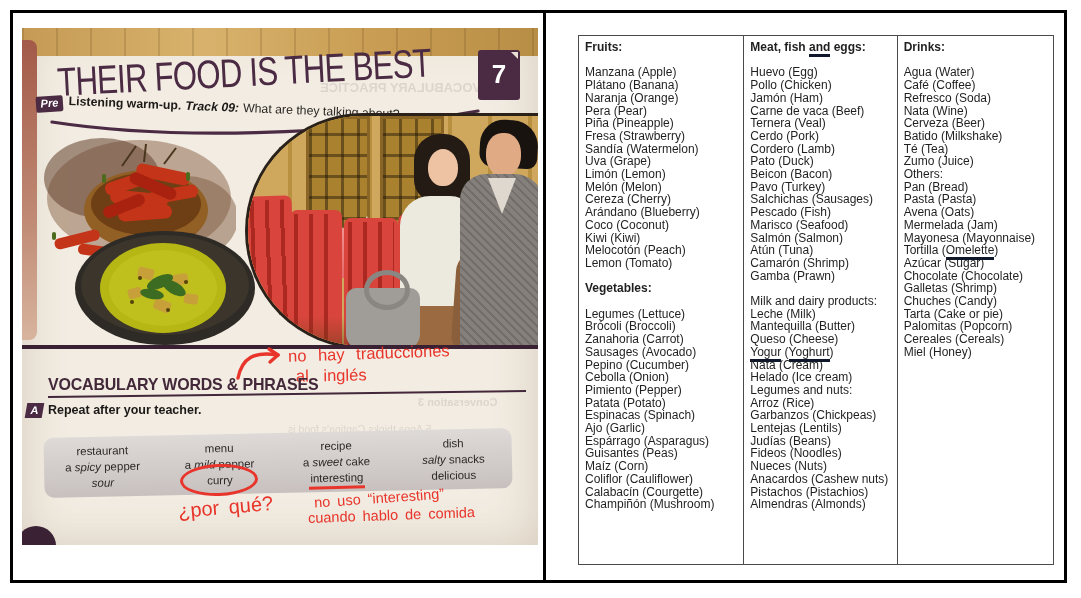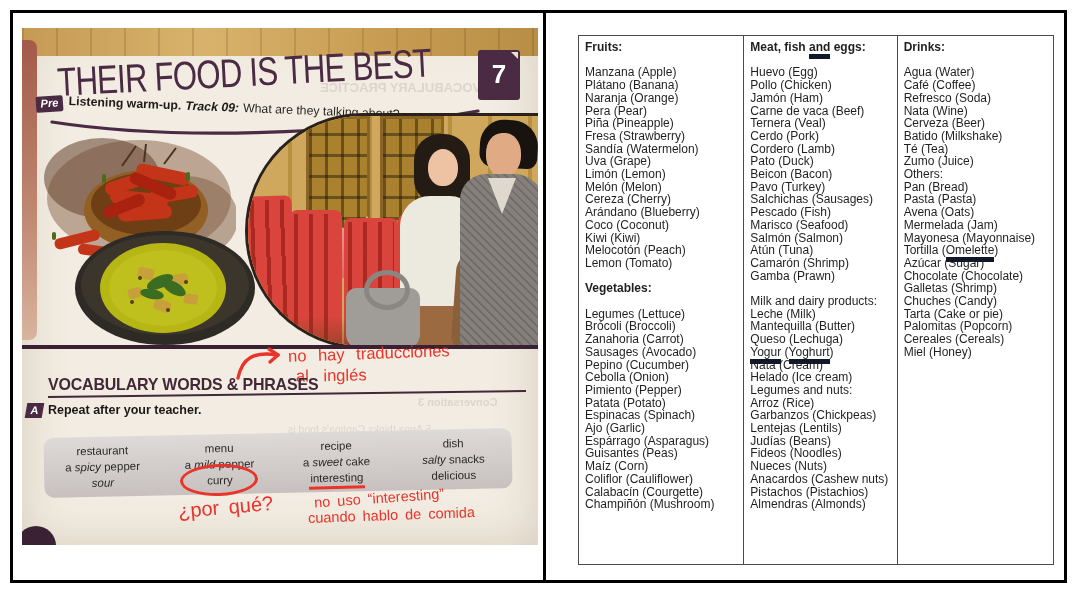--- a/index.html
+++ b/index.html
@@ -109,21 +109,21 @@
   .corner-dot { position:absolute; left:-6px; top:498px; width:40px; height:40px; background:#3a2133; border-radius:50%; }
 
   
   .food-table { position:absolute; left:578px; top:35px; width:476px; height:530px; border:1px solid #4a4a4a;
     display:flex; background:#fff; }
   .tcol { border-right:1px solid #4a4a4a; padding:5px 4px 4px 6px; font-size:12px; line-height:12.7px; color:#1f1f1f; overflow:hidden; }
   .tcol:last-child { border-right:none; }
   .tcol.w1 { width:166px; } .tcol.w2 { width:154px; } .tcol.w3 { width:156px; }
   .thead-line { font-weight:bold; }
   .tspace { height:12.7px; }
-  .sc-red { border-bottom:5px solid #0f172a; }
+  .sc-red { border-bottom:3px solid #0f172a; }
 </style>
 </head>
 <body>
 
 <div id="stage">
   <div class="outer-frame"></div>
   <div class="cell-divider"></div>
 
   <div class="photo">
     <div class="wood-strip"></div>
@@ -341,21 +341,21 @@
         <div class="tline">Pescado (Fish)</div>
         <div class="tline">Marisco (Seafood)</div>
         <div class="tline">Salmón (Salmon)</div>
         <div class="tline">Atún (Tuna)</div>
         <div class="tline">Camarón (Shrimp)</div>
         <div class="tline">Gamba (Prawn)</div>
         <div class="tspace"></div>
         <div class="tline">Milk and dairy products:</div>
         <div class="tline">Leche (Milk)</div>
         <div class="tline">Mantequilla (Butter)</div>
-        <div class="tline">Queso (Lechuga)</div>
+        <div class="tline">Queso (Cheese)</div>
         <div class="tline"><span class="sc-red">Yogur</span> (<span class="sc-red">Yoghurt</span>)</div>
         <div class="tline">Nata (Cream)</div>
         <div class="tline">Helado (Ice cream)</div>
         <div class="tline">Legumes and nuts:</div>
         <div class="tline">Arroz (Rice)</div>
         <div class="tline">Garbanzos (Chickpeas)</div>
         <div class="tline">Lentejas (Lentils)</div>
         <div class="tline">Judías (Beans)</div>
         <div class="tline">Fideos (Noodles)</div>
         <div class="tline">Nueces (Nuts)</div>

